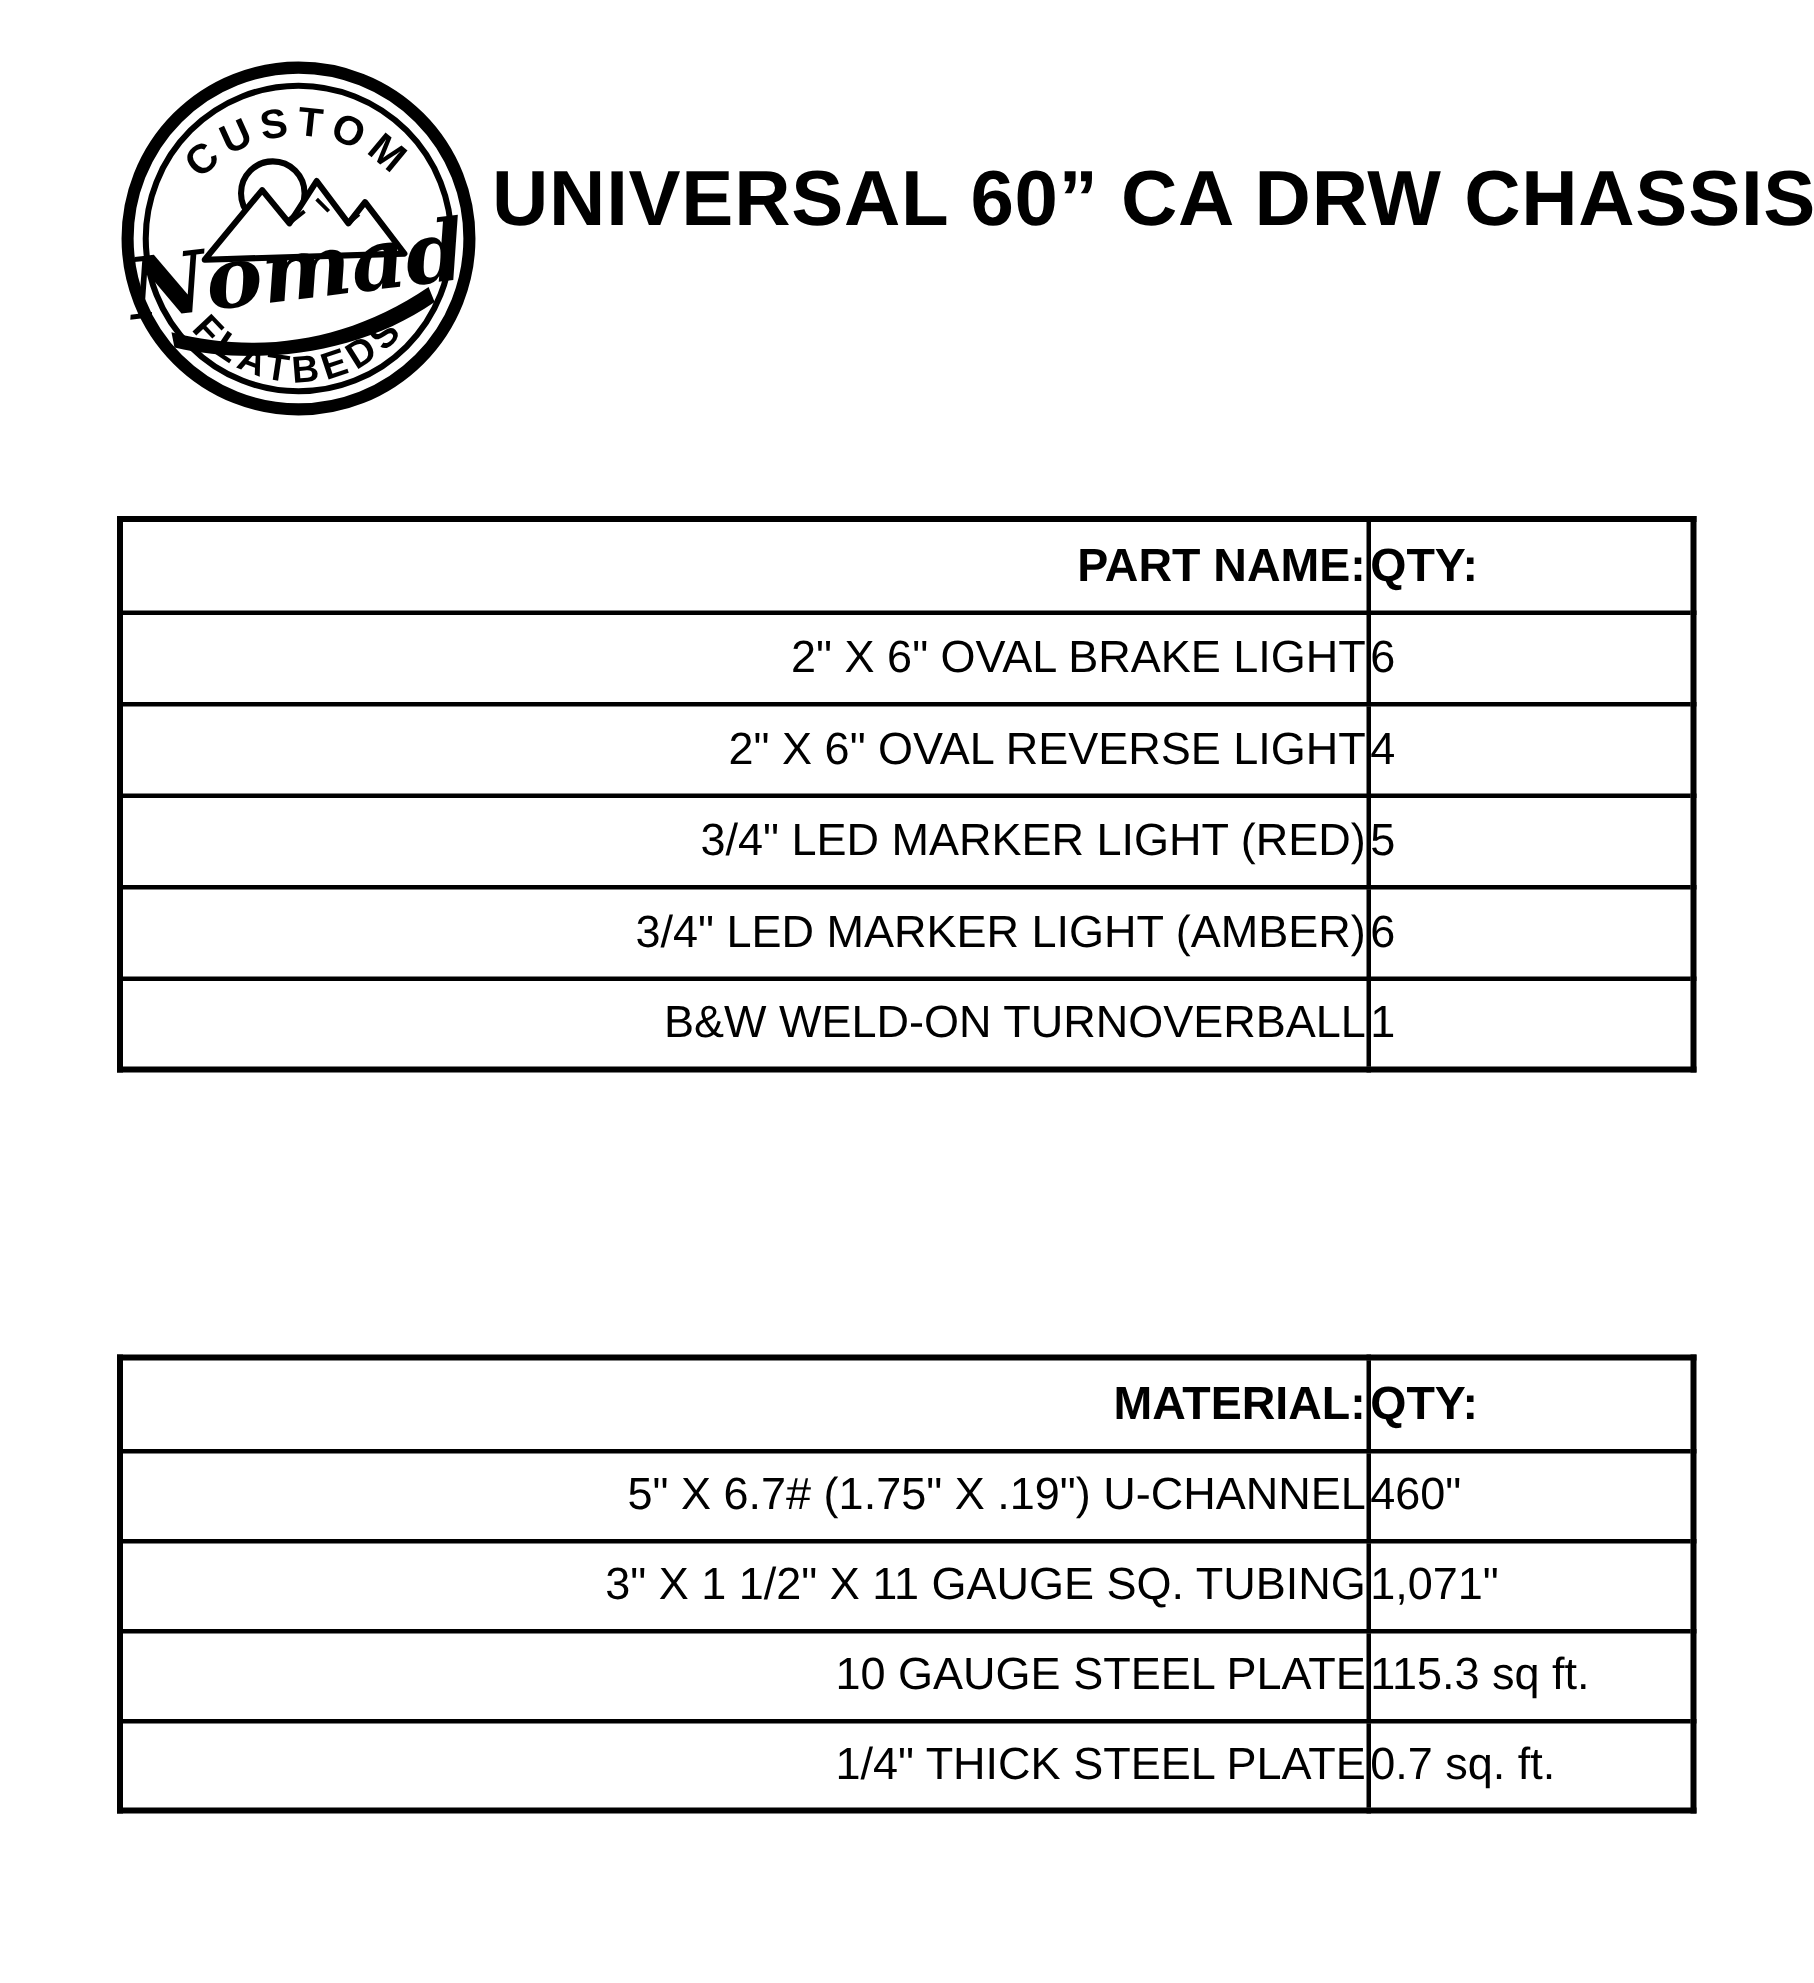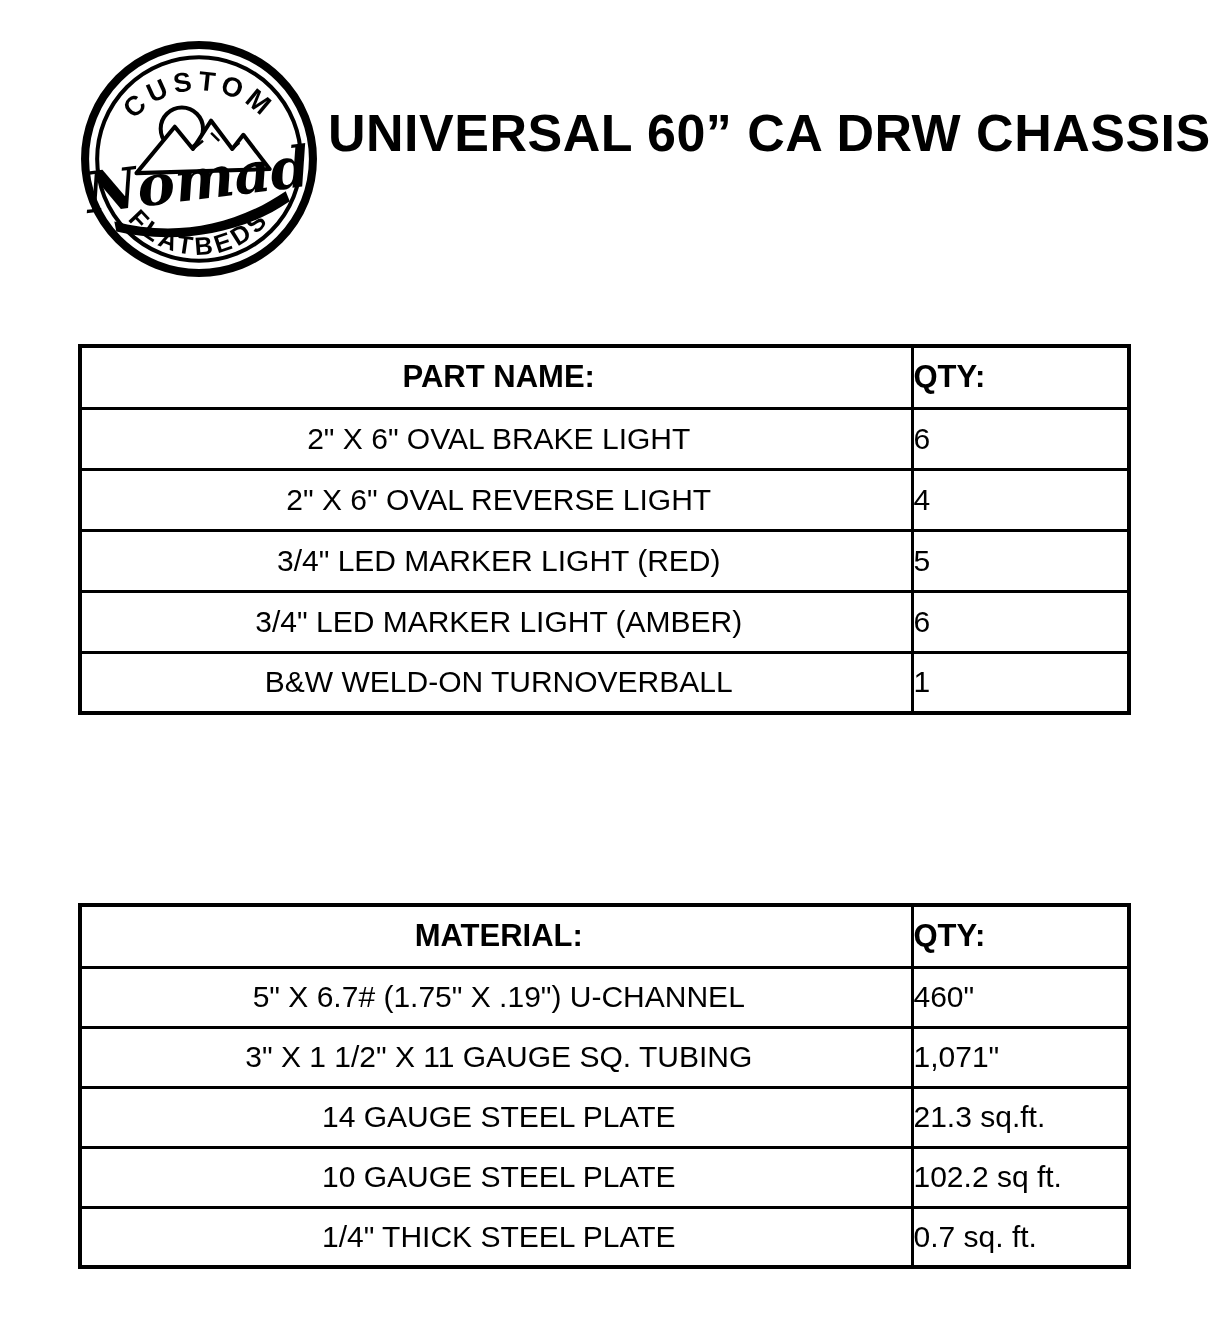--- a/index.html
+++ b/index.html
@@ -32,21 +32,21 @@
   #parts-table { top: 344px; }
   #materials-table { top: 903px; }
   col.c-name { width: 832px; }
   col.c-qty  { width: 217px; }
   table.spec th {
     font-size: 31px; font-weight: bold; height: 62px;
   }
   table.spec td { font-size: 30px; font-weight: normal; }
   #parts-table td { height: 61px; }
   #materials-table td { height: 60px; }
-  .cell-left  { text-align: center; padding-left: 5px; }
+  .cell-left  { text-align: right; padding-left: 5px; }
   .cell-center{ text-align: left; }
 
   
   .logo-arc-text { font-family: "Liberation Sans", sans-serif; font-weight: bold; fill: #000; }
   .logo-script  { font-family: "DejaVu Serif", serif; font-style: italic; font-weight: bold; fill: #000; }
 </style>
 </head>
 <body>
 
 <div class="page">
@@ -132,26 +132,22 @@
     <tbody>
       <tr>
         <td class="cell-left">5" X 6.7# (1.75" X .19") U-CHANNEL</td>
         <td class="cell-center">460"</td>
       </tr>
       <tr>
         <td class="cell-left">3" X 1 1/2" X 11 GAUGE SQ. TUBING</td>
         <td class="cell-center">1,071"</td>
       </tr>
       <tr>
-        <td class="cell-left">14 GAUGE STEEL PLATE</td>
-        <td class="cell-center">21.3 sq.ft.</td>
-      </tr>
-      <tr>
         <td class="cell-left">10 GAUGE STEEL PLATE</td>
-        <td class="cell-center">102.2 sq ft.</td>
+        <td class="cell-center">115.3 sq ft.</td>
       </tr>
       <tr>
         <td class="cell-left">1/4" THICK STEEL PLATE</td>
         <td class="cell-center">0.7 sq. ft.</td>
       </tr>
     </tbody>
   </table>
 
 </div>
 

